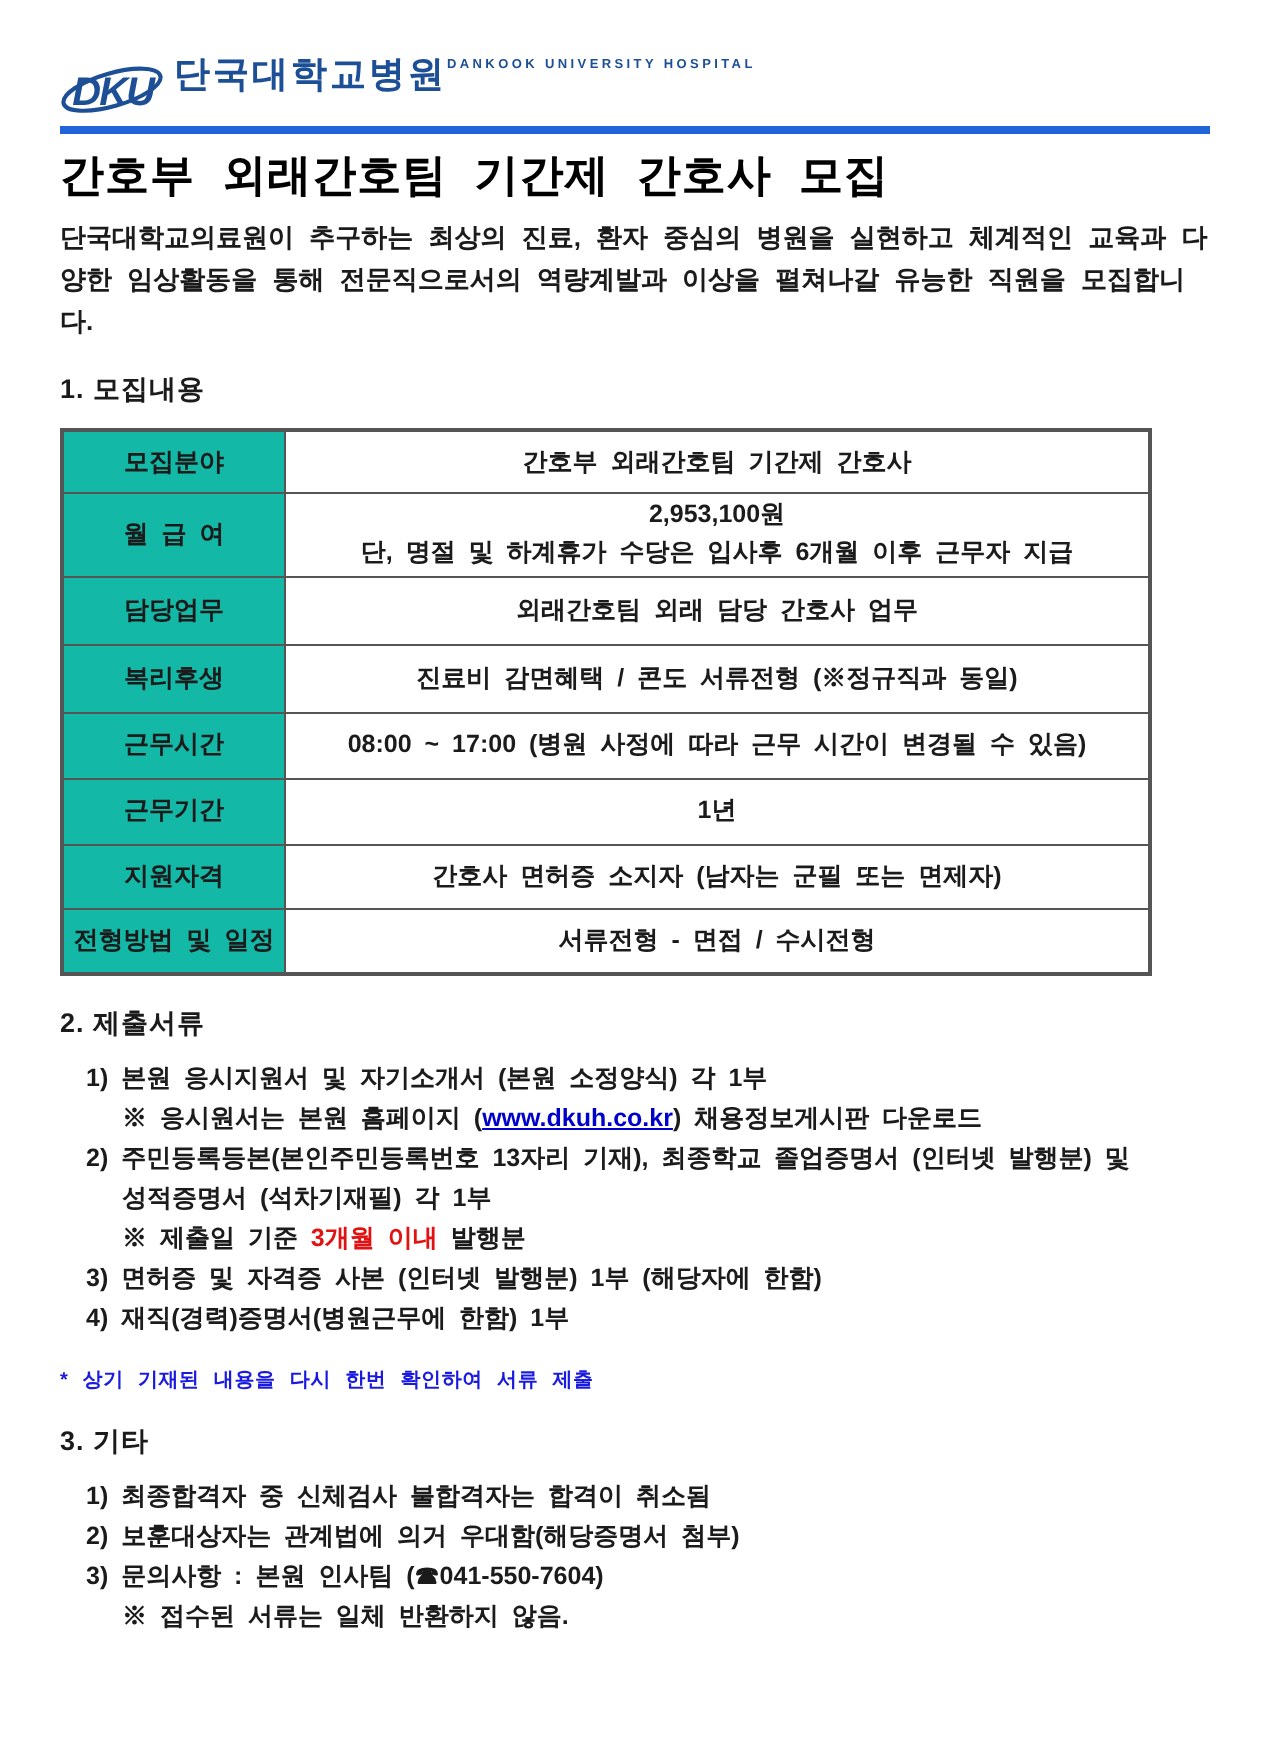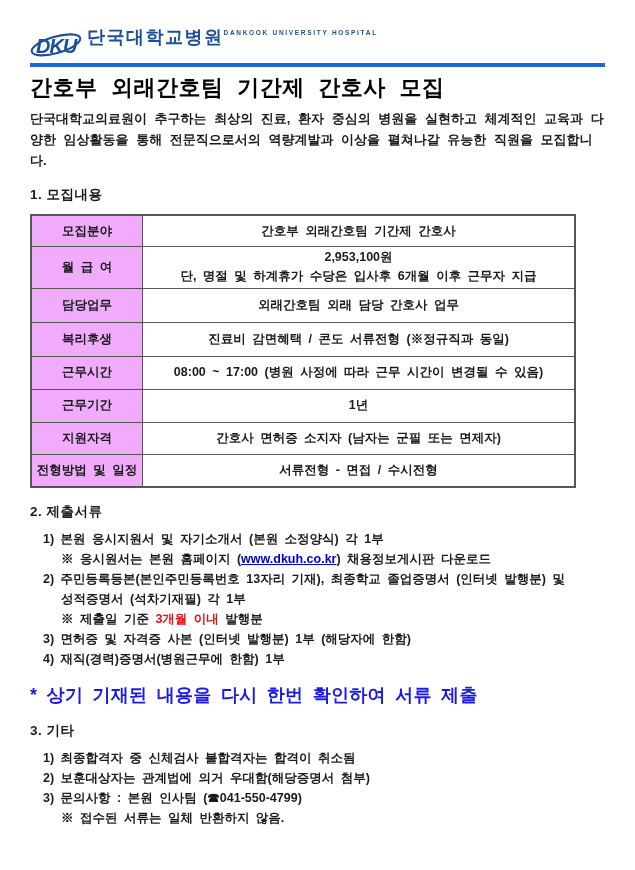--- a/index.html
+++ b/index.html
@@ -91,21 +91,21 @@
     border: 1px solid #555555;
     font-size: 12.5px;
     font-weight: bold;
     text-align: center;
     vertical-align: middle;
     word-spacing: 3px;
     color: #1b1b1b;
     padding: 2px 4px;
   }
   td.cell-label {
-    background: #f0abfc;
+    background: #14b8a6;
     width: 102px;
   }
   .salary-sub { margin-top: 2px; }
 
   
   .list {
     margin-top: 8px;
     font-size: 12.5px;
     font-weight: bold;
     line-height: 20px;
@@ -119,21 +119,21 @@
   .red-text { color: #e01212; }
   a.link, a.link:visited {
     color: #0000cc;
     text-decoration: underline;
     font-weight: bold;
     cursor: pointer;
   }
 
   .notice-line {
     margin-top: 14px;
-    font-size: 18px;
+    font-size: 10px;
     font-weight: bold;
     color: #1a1ae0;
     word-spacing: 4px;
     letter-spacing: 0.3px;
   }
 </style>
 </head>
 <body>
 
 <div class="page">
@@ -208,17 +208,17 @@
     <div class="li">3) 면허증 및 자격증 사본 (인터넷 발행분) 1부 (해당자에 한함)</div>
     <div class="li">4) 재직(경력)증명서(병원근무에 한함) 1부</div>
   </div>
 
   <div class="notice-line">* 상기 기재된 내용을 다시 한번 확인하여 서류 제출</div>
 
   <div class="sec-heading">3. 기타</div>
   <div class="list">
     <div class="li">1) 최종합격자 중 신체검사 불합격자는 합격이 취소됨</div>
     <div class="li">2) 보훈대상자는 관계법에 의거 우대함(해당증명서 첨부)</div>
-    <div class="li">3) 문의사항 : 본원 인사팀 (☎041-550-4799)</div>
+    <div class="li">3) 문의사항 : 본원 인사팀 (☎041-550-7604)</div>
     <div class="li-note">※ 접수된 서류는 일체 반환하지 않음.</div>
   </div>
 
 </div>
 
 </body></html>

